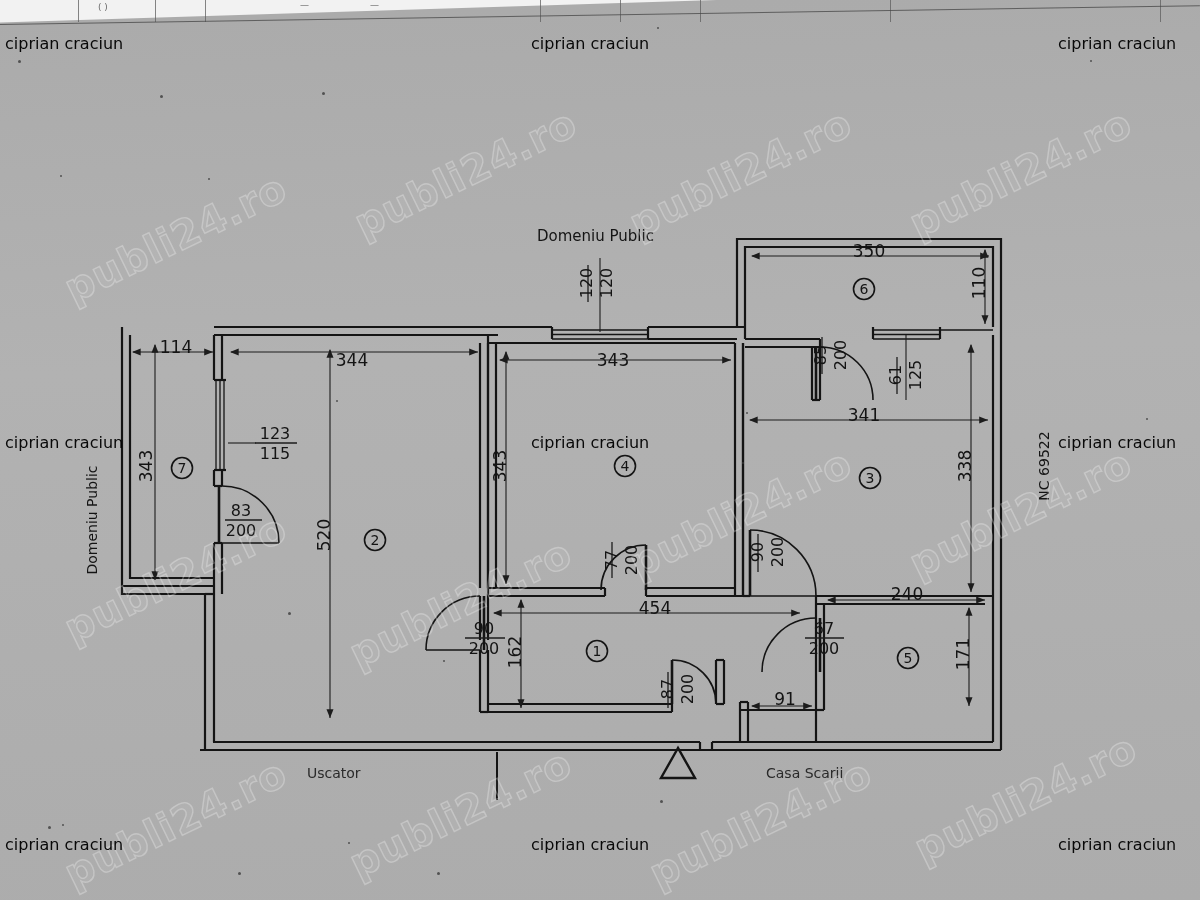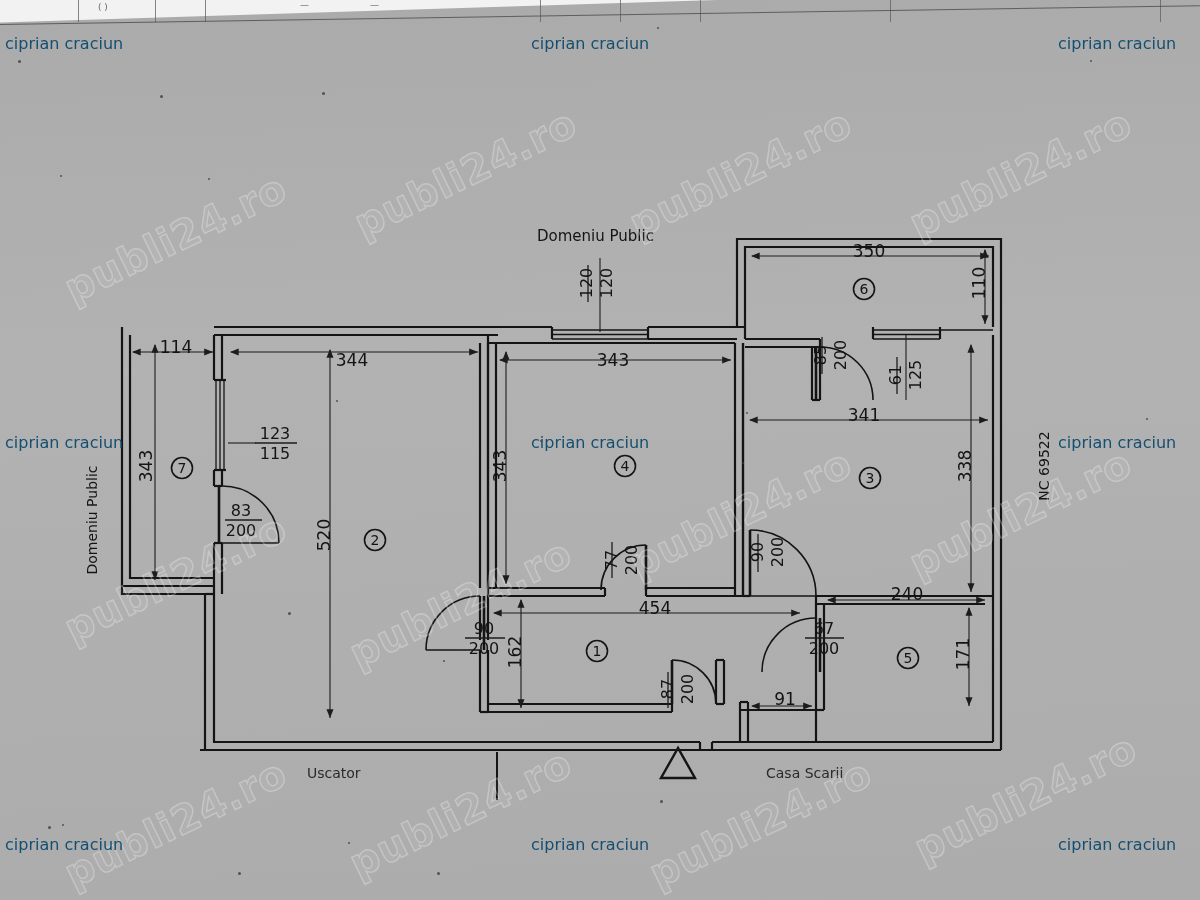--- a/index.html
+++ b/index.html
@@ -29,21 +29,21 @@
     font-family:"DejaVu Sans","Liberation Sans",sans-serif;
     font-size:40px;font-weight:700;letter-spacing:1px;
     color:rgba(255,255,255,0.055);
     -webkit-text-stroke:1.4px rgba(255,255,255,0.28);
     transform:rotate(-26deg);
     white-space:nowrap;pointer-events:none;user-select:none;
   }
   .wm-line{
     position:absolute;
     font-family:"DejaVu Sans","Liberation Sans",sans-serif;
-    font-size:16px;color:#0c4a6e;opacity:.95;
+    font-size:16px;color:#000000;opacity:.95;
     white-space:nowrap;pointer-events:none;user-select:none;
   }
   .speck{position:absolute;background:#3b3b3b;border-radius:50%;opacity:.8;}
 </style>
 </head>
 <body>
 
 <div id="sheet"></div>
 
 <div id="topstrip">

